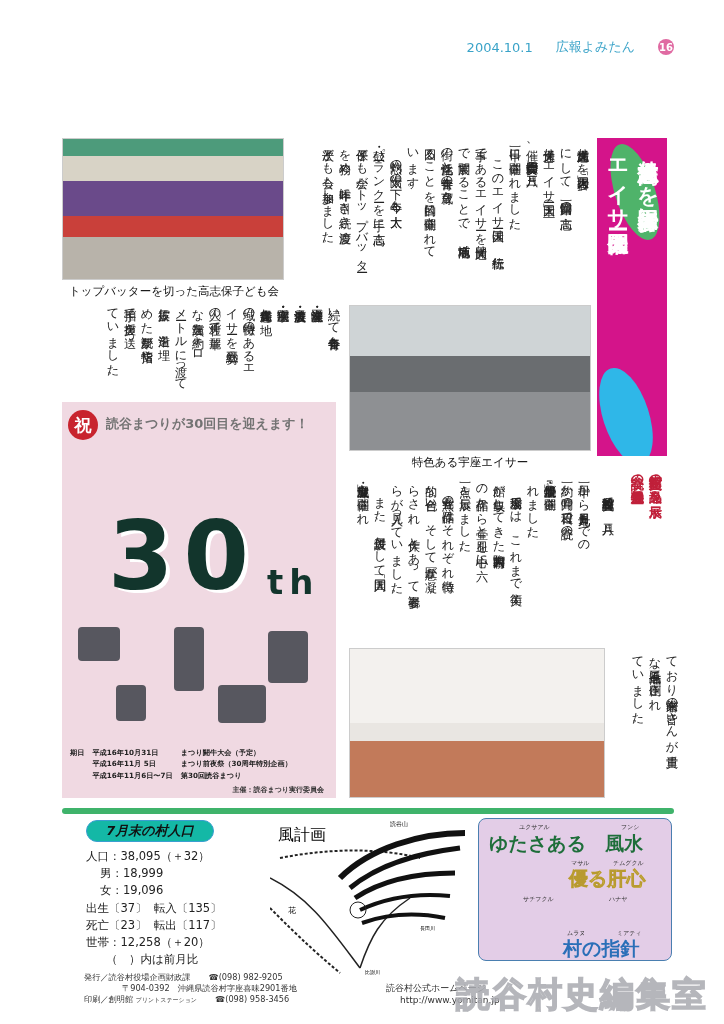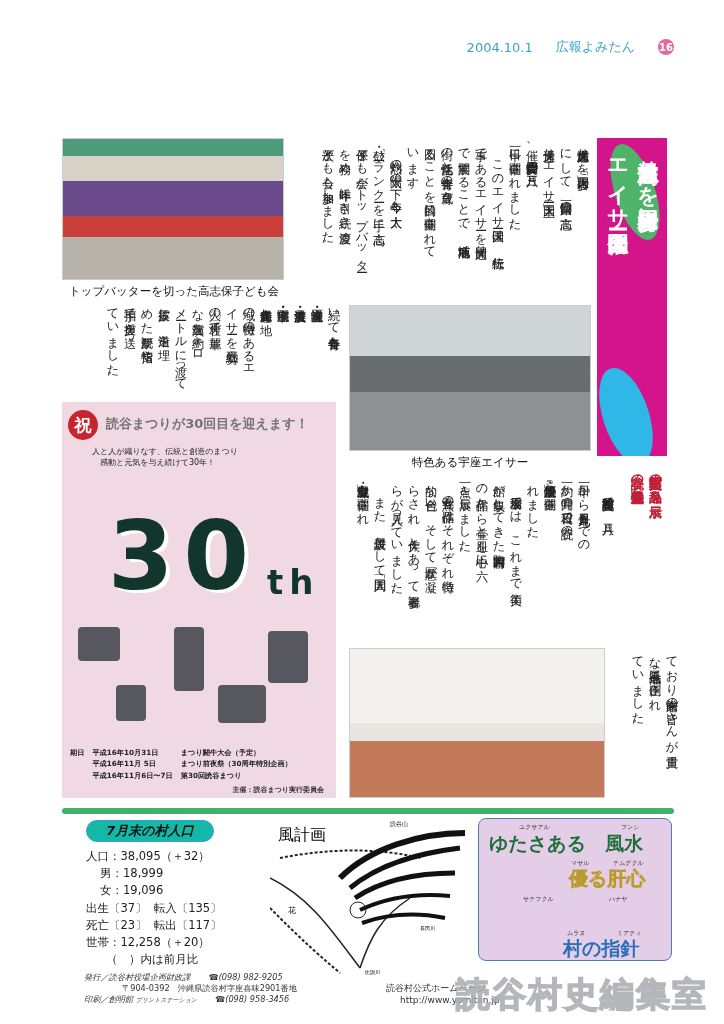--- a/index.html
+++ b/index.html
@@ -38,21 +38,21 @@
   .col-d{left:598px;top:476px;height:166px;width:18px;}
   .photo3{left:349px;top:648px;width:256px;height:150px;background:linear-gradient(180deg,#f3f1ee 0 50%,#e9e6e2 50% 62%,#c27a5a 62% 100%);}
   .col-e{left:612px;top:648px;height:150px;width:68px;}
   .green-rule{left:62px;top:808px;width:612px;height:6px;background:#3fb36b;border-radius:3px;}
   .pop-title{left:86px;top:820px;width:128px;height:22px;background:#14b8a6;border:1.5px solid #3a9fd0;border-radius:12px;font-family:"DejaVu Sans",sans-serif;font-size:13px;font-weight:bold;display:flex;align-items:center;justify-content:center;color:#111;font-style:italic;}
   .pop{left:86px;top:848px;font-family:"DejaVu Sans",sans-serif;font-size:11.5px;line-height:17.2px;color:#222;}
   .pop .note{padding-left:20px;}
   .pop .ind{padding-left:14px;}
   .pop .row{display:flex;gap:7px;}
   .footer{left:84px;top:972px;font-family:"DejaVu Sans",sans-serif;font-size:8.2px;line-height:11px;color:#333;}
-  .footer .row{display:flex;gap:18px;white-space:nowrap;font-style:italic;}
+  .footer .row{display:flex;gap:18px;white-space:nowrap;}
   .map{left:270px;top:818px;width:200px;height:160px;}
   .hp{left:386px;top:982px;font-family:"DejaVu Sans",sans-serif;font-size:9px;line-height:12px;color:#333;}
   .motto{left:478px;top:818px;width:194px;height:143px;background:#e3cde7;border:1.5px solid #4a7fb0;border-radius:8px;font-family:"DejaVu Sans",sans-serif;font-weight:bold;}
   .motto .line{position:absolute;white-space:nowrap;}
   .motto .ruby{position:absolute;font-size:6px;color:#333;font-weight:normal;}
   .watermark{left:456px;top:972px;font-family:"DejaVu Sans",sans-serif;font-size:34px;font-weight:bold;color:#fff;-webkit-text-stroke:1.5px #a9aab0;letter-spacing:2px;opacity:.85;}
 </style>
 </head>
 <body>
 
@@ -107,24 +107,20 @@
     <div>拍手で声援を送っ</div>
     <div>ていました。</div>
 </div>
 
 <div class="abs photo photo2"></div>
 <div class="abs cap caption2">特色ある宇座エイサー</div>
 
 <div class="abs poster">
   <div class="iwai">祝</div>
   <div class="headline">読谷まつりが30回目を迎えます！</div>
-  <div class="sub">
-    <div>人と人が織りなす、伝統と創造のまつり</div>
-    <div style="padding-left:8px">感動と元気を与え続けて30年！</div>
-  </div>
   <div class="big">30</div>
   <div class="th">th</div>
   <div class="figs">
     <div class="fig" style="left:0;top:0;width:42px;height:34px;"></div>
     <div class="fig" style="left:96px;top:0;width:30px;height:64px;"></div>
     <div class="fig" style="left:190px;top:4px;width:40px;height:52px;"></div>
     <div class="fig" style="left:38px;top:58px;width:30px;height:36px;"></div>
     <div class="fig" style="left:140px;top:58px;width:48px;height:38px;"></div>
   </div>
   <table class="dates">

